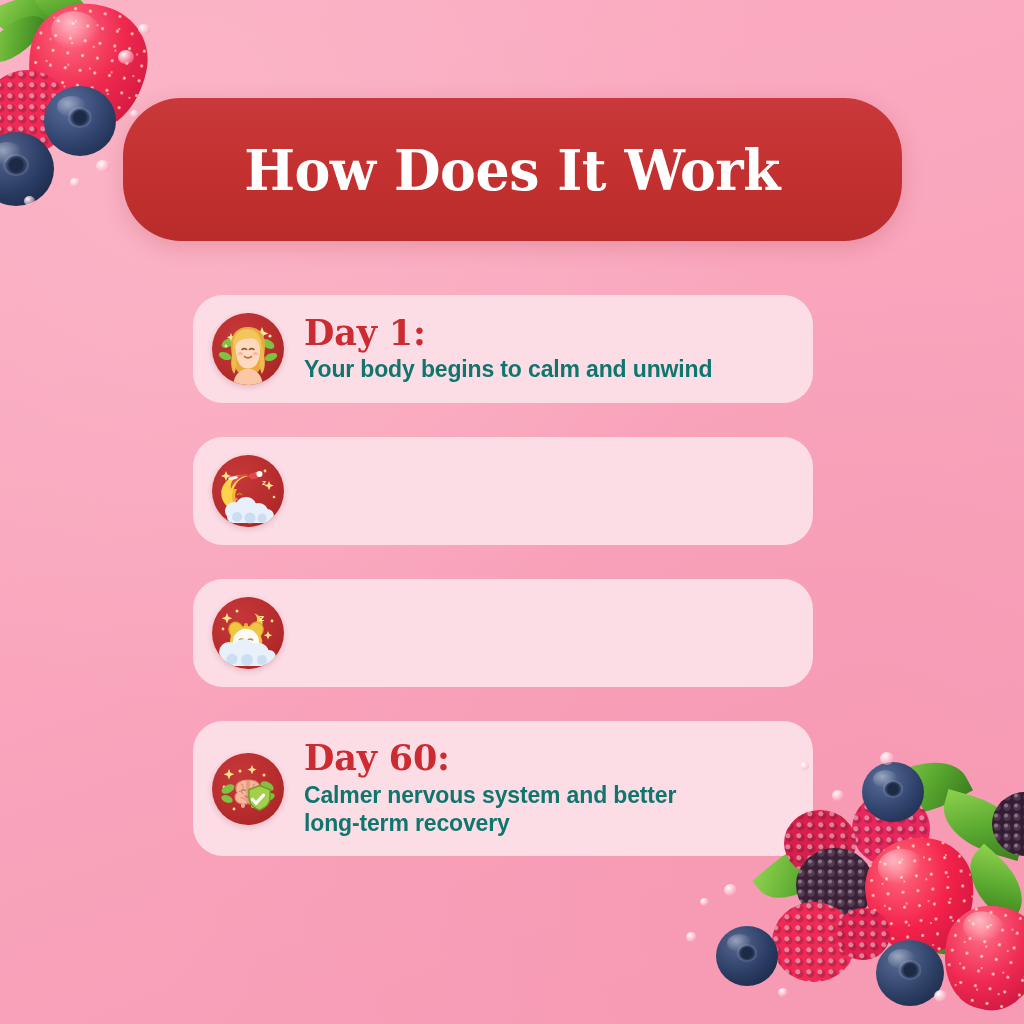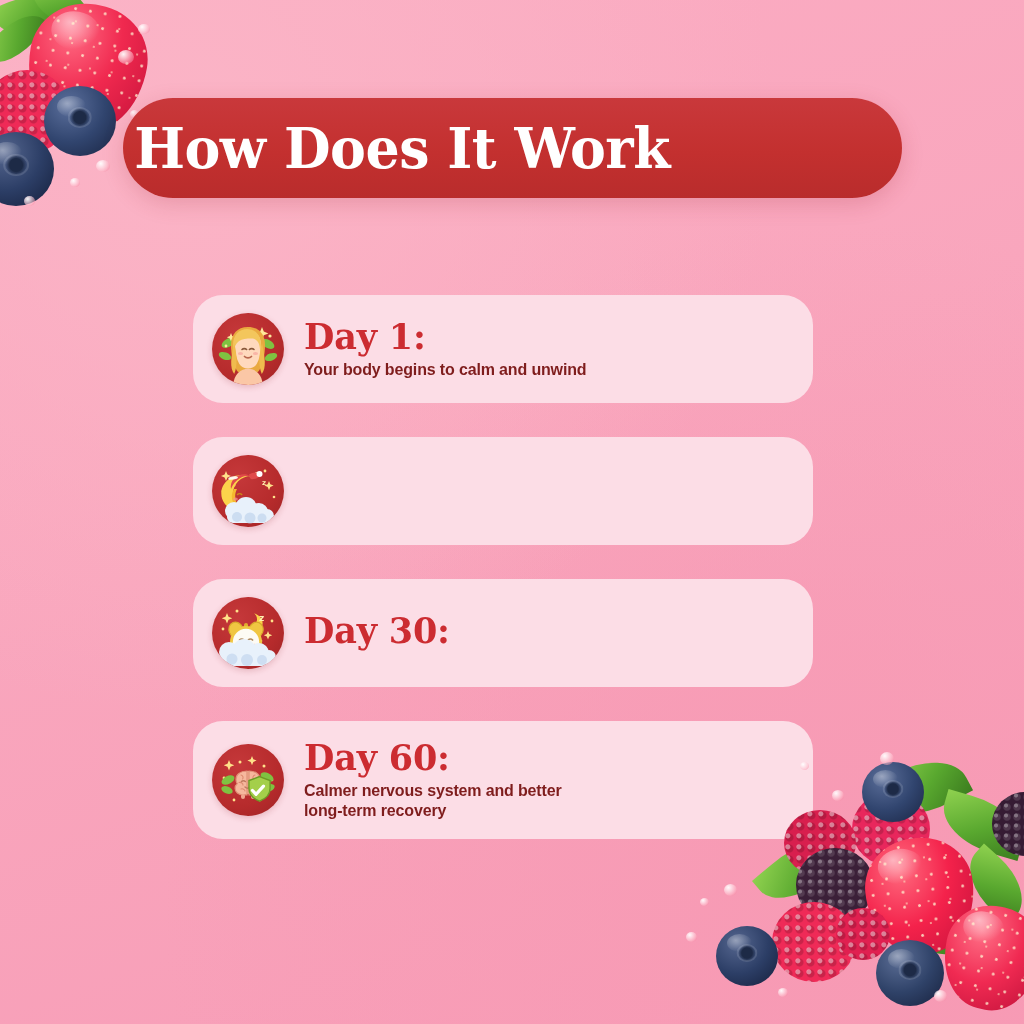--- a/index.html
+++ b/index.html
@@ -108,26 +108,27 @@
     border-radius: 50%;
     background: radial-gradient(circle at 34% 30%, rgba(255,255,255,.95), rgba(255,190,205,.55) 60%, rgba(233,70,110,.45) 100%);
   }
 
   
   .title-pill {
     position: absolute;
     left: 123px;
     top: 98px;
     width: 779px;
-    height: 100px;
+    height: 143px;
     border-radius: 58px;
     background: linear-gradient(180deg, #c9383b 0%, #c3302f 55%, #b92c2c 100%);
     box-shadow: 0 6px 22px rgba(150, 25, 35, 0.18);
     display: flex;
     align-items: center;
+    justify-content: center;
   }
   .title-text {
     font-family: "DejaVu Serif", "Liberation Serif", serif;
     font-weight: 700;
     font-size: 56px;
     letter-spacing: -0.5px;
     color: #ffffff;
     white-space: nowrap;
     transform: scaleX(0.96);
   }
@@ -182,23 +183,23 @@
     font-weight: 700;
     font-size: 35px;
     line-height: 1.1;
     color: #cc2c31;
     margin: 0 0 3px 0;
     letter-spacing: -0.2px;
   }
   .day-desc {
     font-family: "Liberation Sans", sans-serif;
     font-weight: 700;
-    font-size: 16px;
+    font-size: 23px;
     line-height: 1.26;
-    color: #7f1d1d;
+    color: #0f766e;
     margin: 0;
     letter-spacing: -0.15px;
     white-space: pre-line;
   }
 </style>
 </head>
 <body>
 
 <div id="poster">
 
@@ -350,21 +351,20 @@
             <rect x="8" y="56" width="56" height="13" rx="6.5"></rect>
           </g>
           <g fill="#c3d6ee" opacity=".7">
             <circle cx="20" cy="62" r="5.5"></circle>
             <circle cx="35" cy="63" r="6"></circle>
             <circle cx="50" cy="63" r="5"></circle>
           </g>
         </svg>
       </div>
       <div class="card-text">
-        <p class="day-label">Day 30:</p>
       </div>
     </div>
 
     <div class="card">
       <div class="icon-badge">
         <svg viewBox="0 0 72 72" aria-hidden="true">
           <g fill="#ffe28a">
             <path d="M17 16 l1.5 3.8 3.8 1.5 -3.8 1.5 -1.5 3.8 -1.5-3.8 -3.8-1.5 3.8-1.5z"></path>
             <path d="M40 12 l1.3 3.3 3.3 1.3 -3.3 1.3 -1.3 3.3 -1.3-3.3 -3.3-1.3 3.3-1.3z"></path>
             <circle cx="28" cy="18" r="1.5"></circle>

